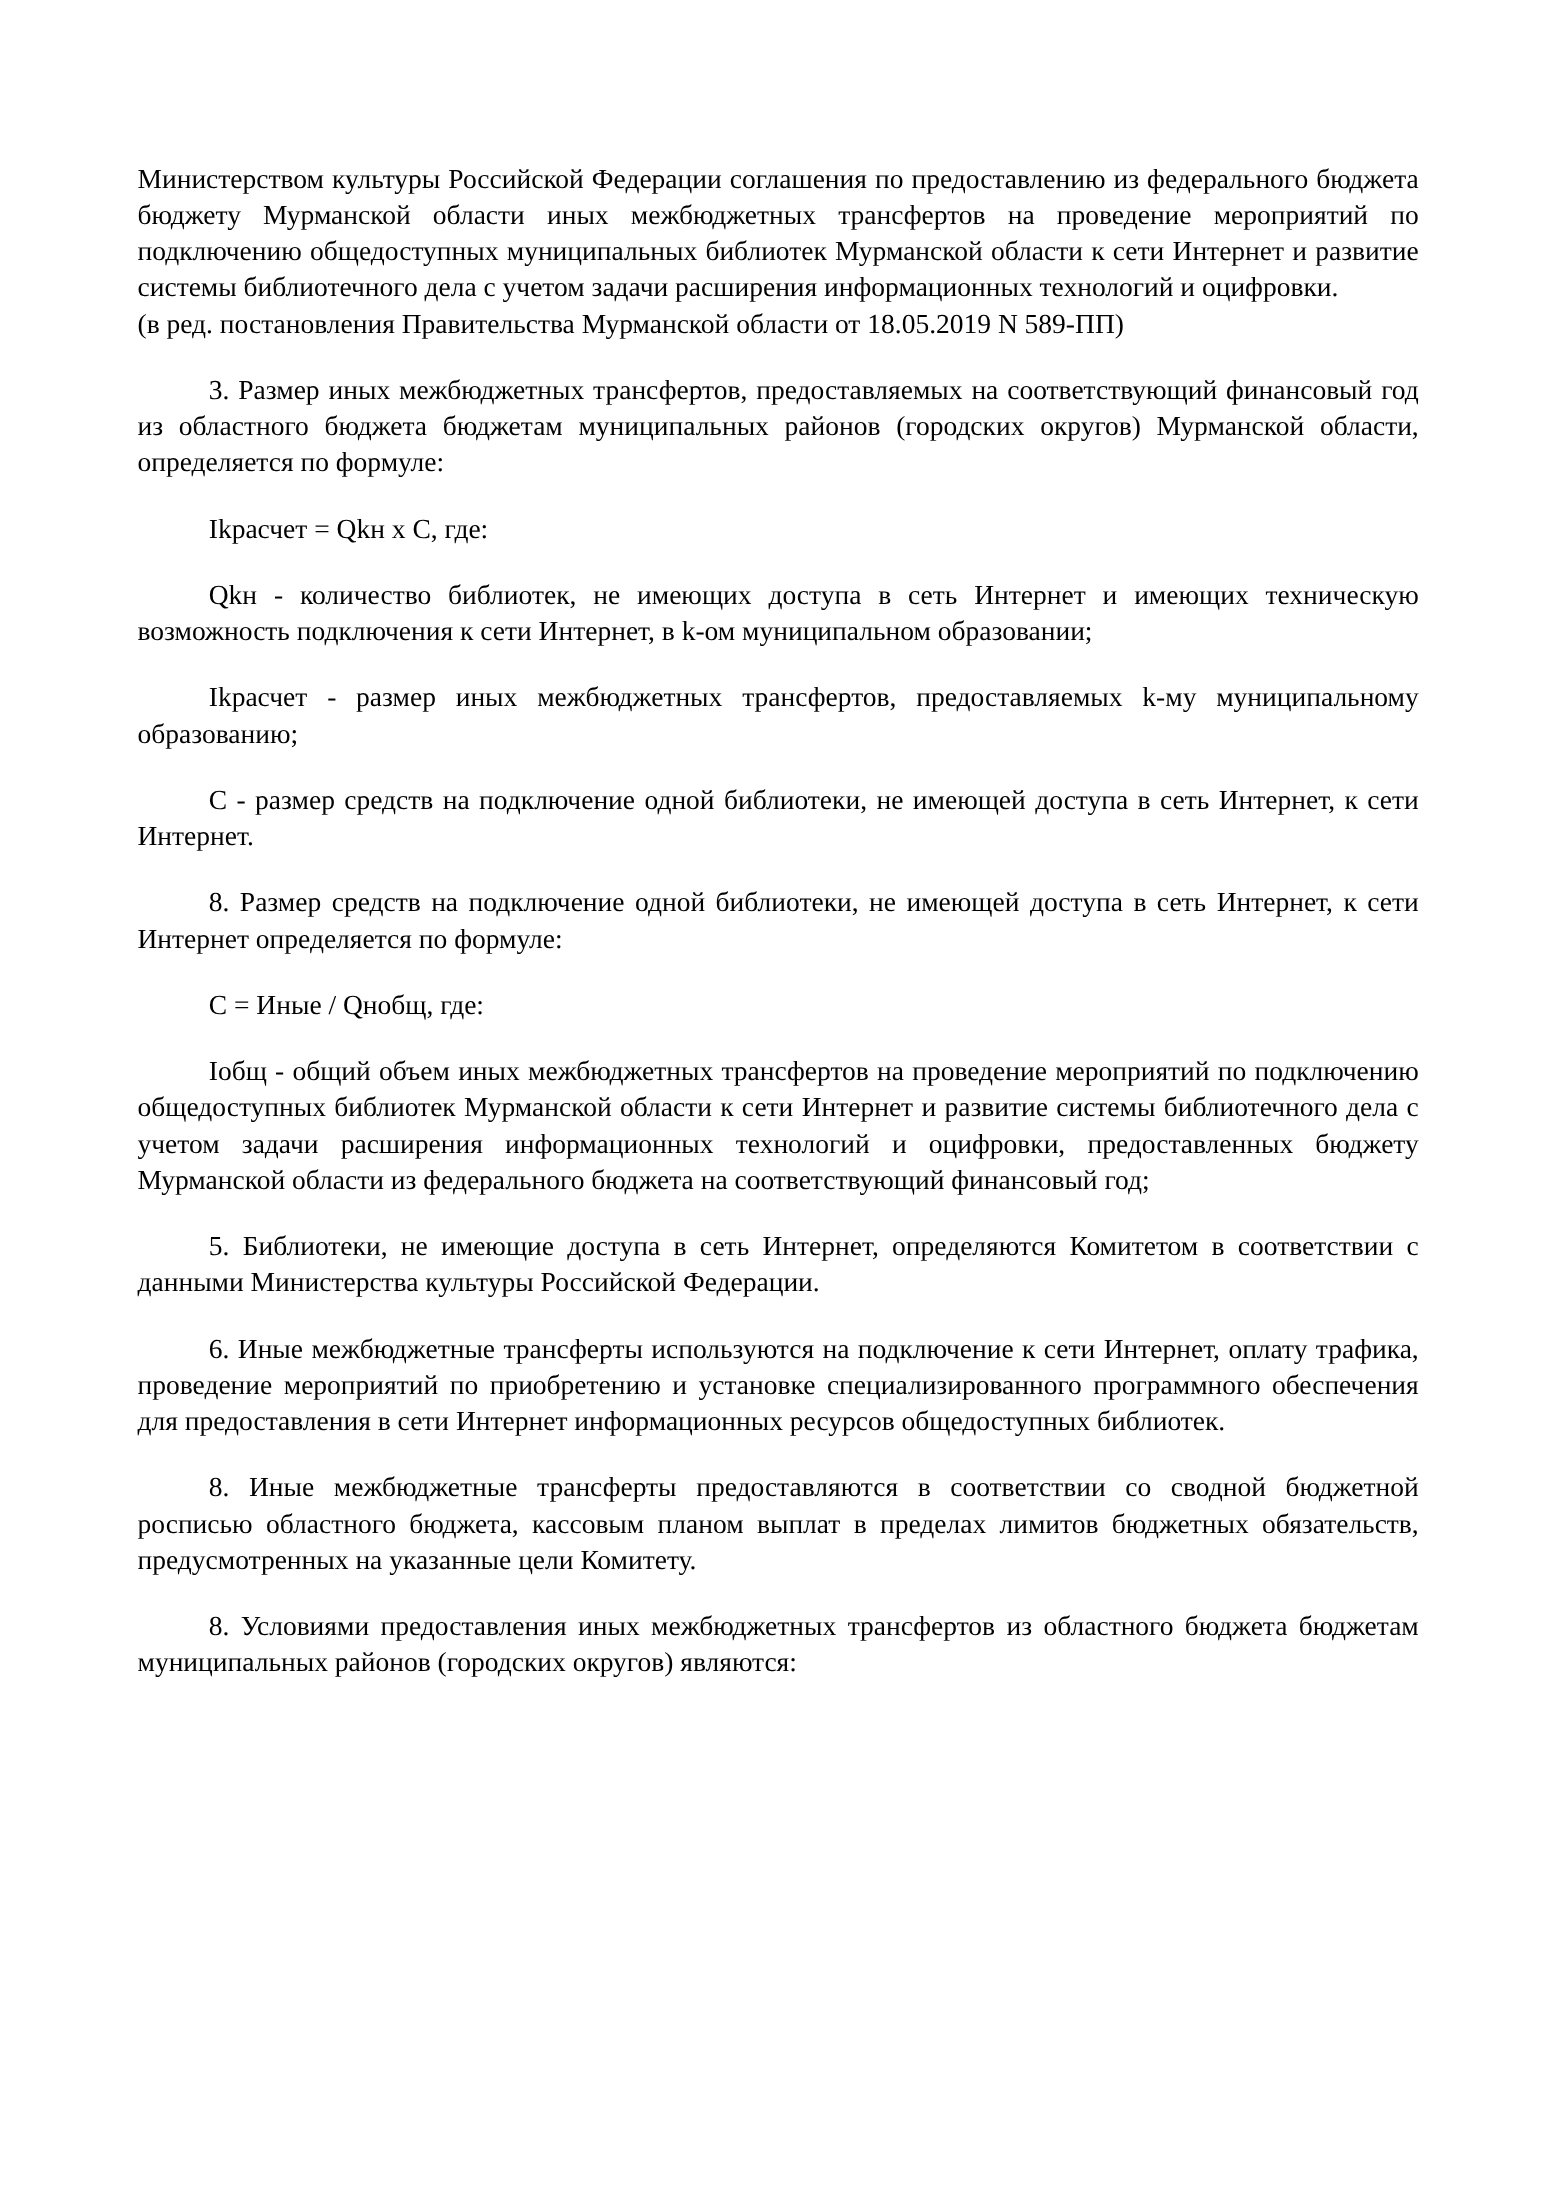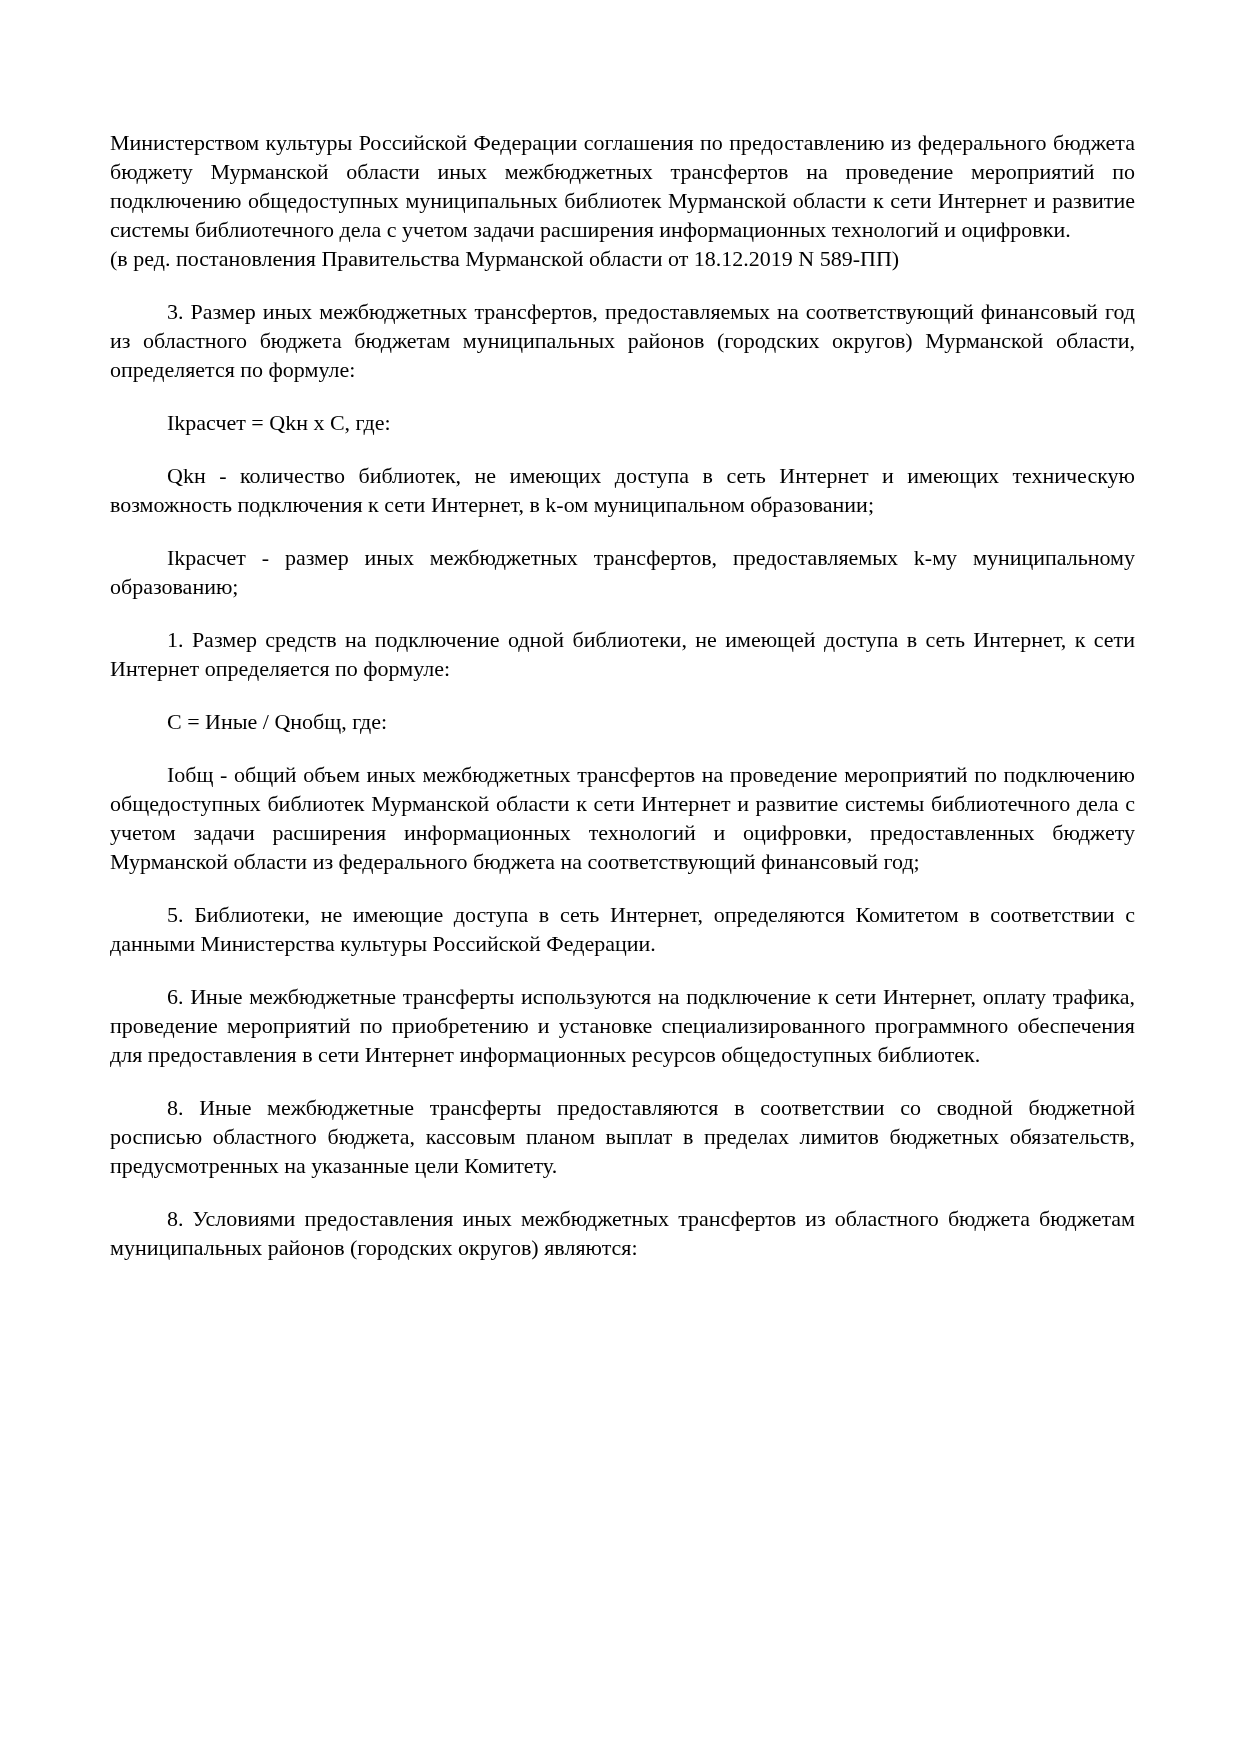--- a/index.html
+++ b/index.html
@@ -38,32 +38,33 @@
   .page p.flush {
     text-indent: 0;
   }
 </style>
 </head>
 <body>
 
 <div class="page">
   <p class="flush">Министерством культуры Российской Федерации соглашения по предоставлению из федерального бюджета бюджету Мурманской области иных межбюджетных трансфертов на проведение мероприятий по подключению общедоступных муниципальных библиотек Мурманской области к сети Интернет и развитие системы библиотечного дела с учетом задачи расширения информационных технологий и оцифровки.</p>
 
-  <p class="flush">(в ред. постановления Правительства Мурманской области от 18.12.2019 N 589-ПП)</p>
+  <p class="flush">(в ред. постановления Правительства Мурманской области от 18.05.2019 N 589-ПП)</p>
 
   <p class="indent gap">3. Размер иных межбюджетных трансфертов, предоставляемых на соответствующий финансовый год из областного бюджета бюджетам муниципальных районов (городских округов) Мурманской области, определяется по формуле:</p>
 
   <p class="indent gap">Ikрасчет = Qkн x C, где:</p>
 
   <p class="indent gap">Qkн - количество библиотек, не имеющих доступа в сеть Интернет и имеющих техническую возможность подключения к сети Интернет, в k-ом муниципальном образовании;</p>
 
   <p class="indent gap">Ikрасчет - размер иных межбюджетных трансфертов, предоставляемых k-му муниципальному образованию;</p>
 
+  <p class="indent gap">С - размер средств на подключение одной библиотеки, не имеющей доступа в сеть Интернет, к сети Интернет.</p>
 
-  <p class="indent gap">1. Размер средств на подключение одной библиотеки, не имеющей доступа в сеть Интернет, к сети Интернет определяется по формуле:</p>
+  <p class="indent gap">8. Размер средств на подключение одной библиотеки, не имеющей доступа в сеть Интернет, к сети Интернет определяется по формуле:</p>
 
   <p class="indent gap">С = Иные / Qнобщ, где:</p>
 
   <p class="indent gap">Iобщ - общий объем иных межбюджетных трансфертов на проведение мероприятий по подключению общедоступных библиотек Мурманской области к сети Интернет и развитие системы библиотечного дела с учетом задачи расширения информационных технологий и оцифровки, предоставленных бюджету Мурманской области из федерального бюджета на соответствующий финансовый год;</p>
 
 
   <p class="indent gap">5. Библиотеки, не имеющие доступа в сеть Интернет, определяются Комитетом в соответствии с данными Министерства культуры Российской Федерации.</p>
 
   <p class="indent gap">6. Иные межбюджетные трансферты используются на подключение к сети Интернет, оплату трафика, проведение мероприятий по приобретению и установке специализированного программного обеспечения для предоставления в сети Интернет информационных ресурсов общедоступных библиотек.</p>
 

